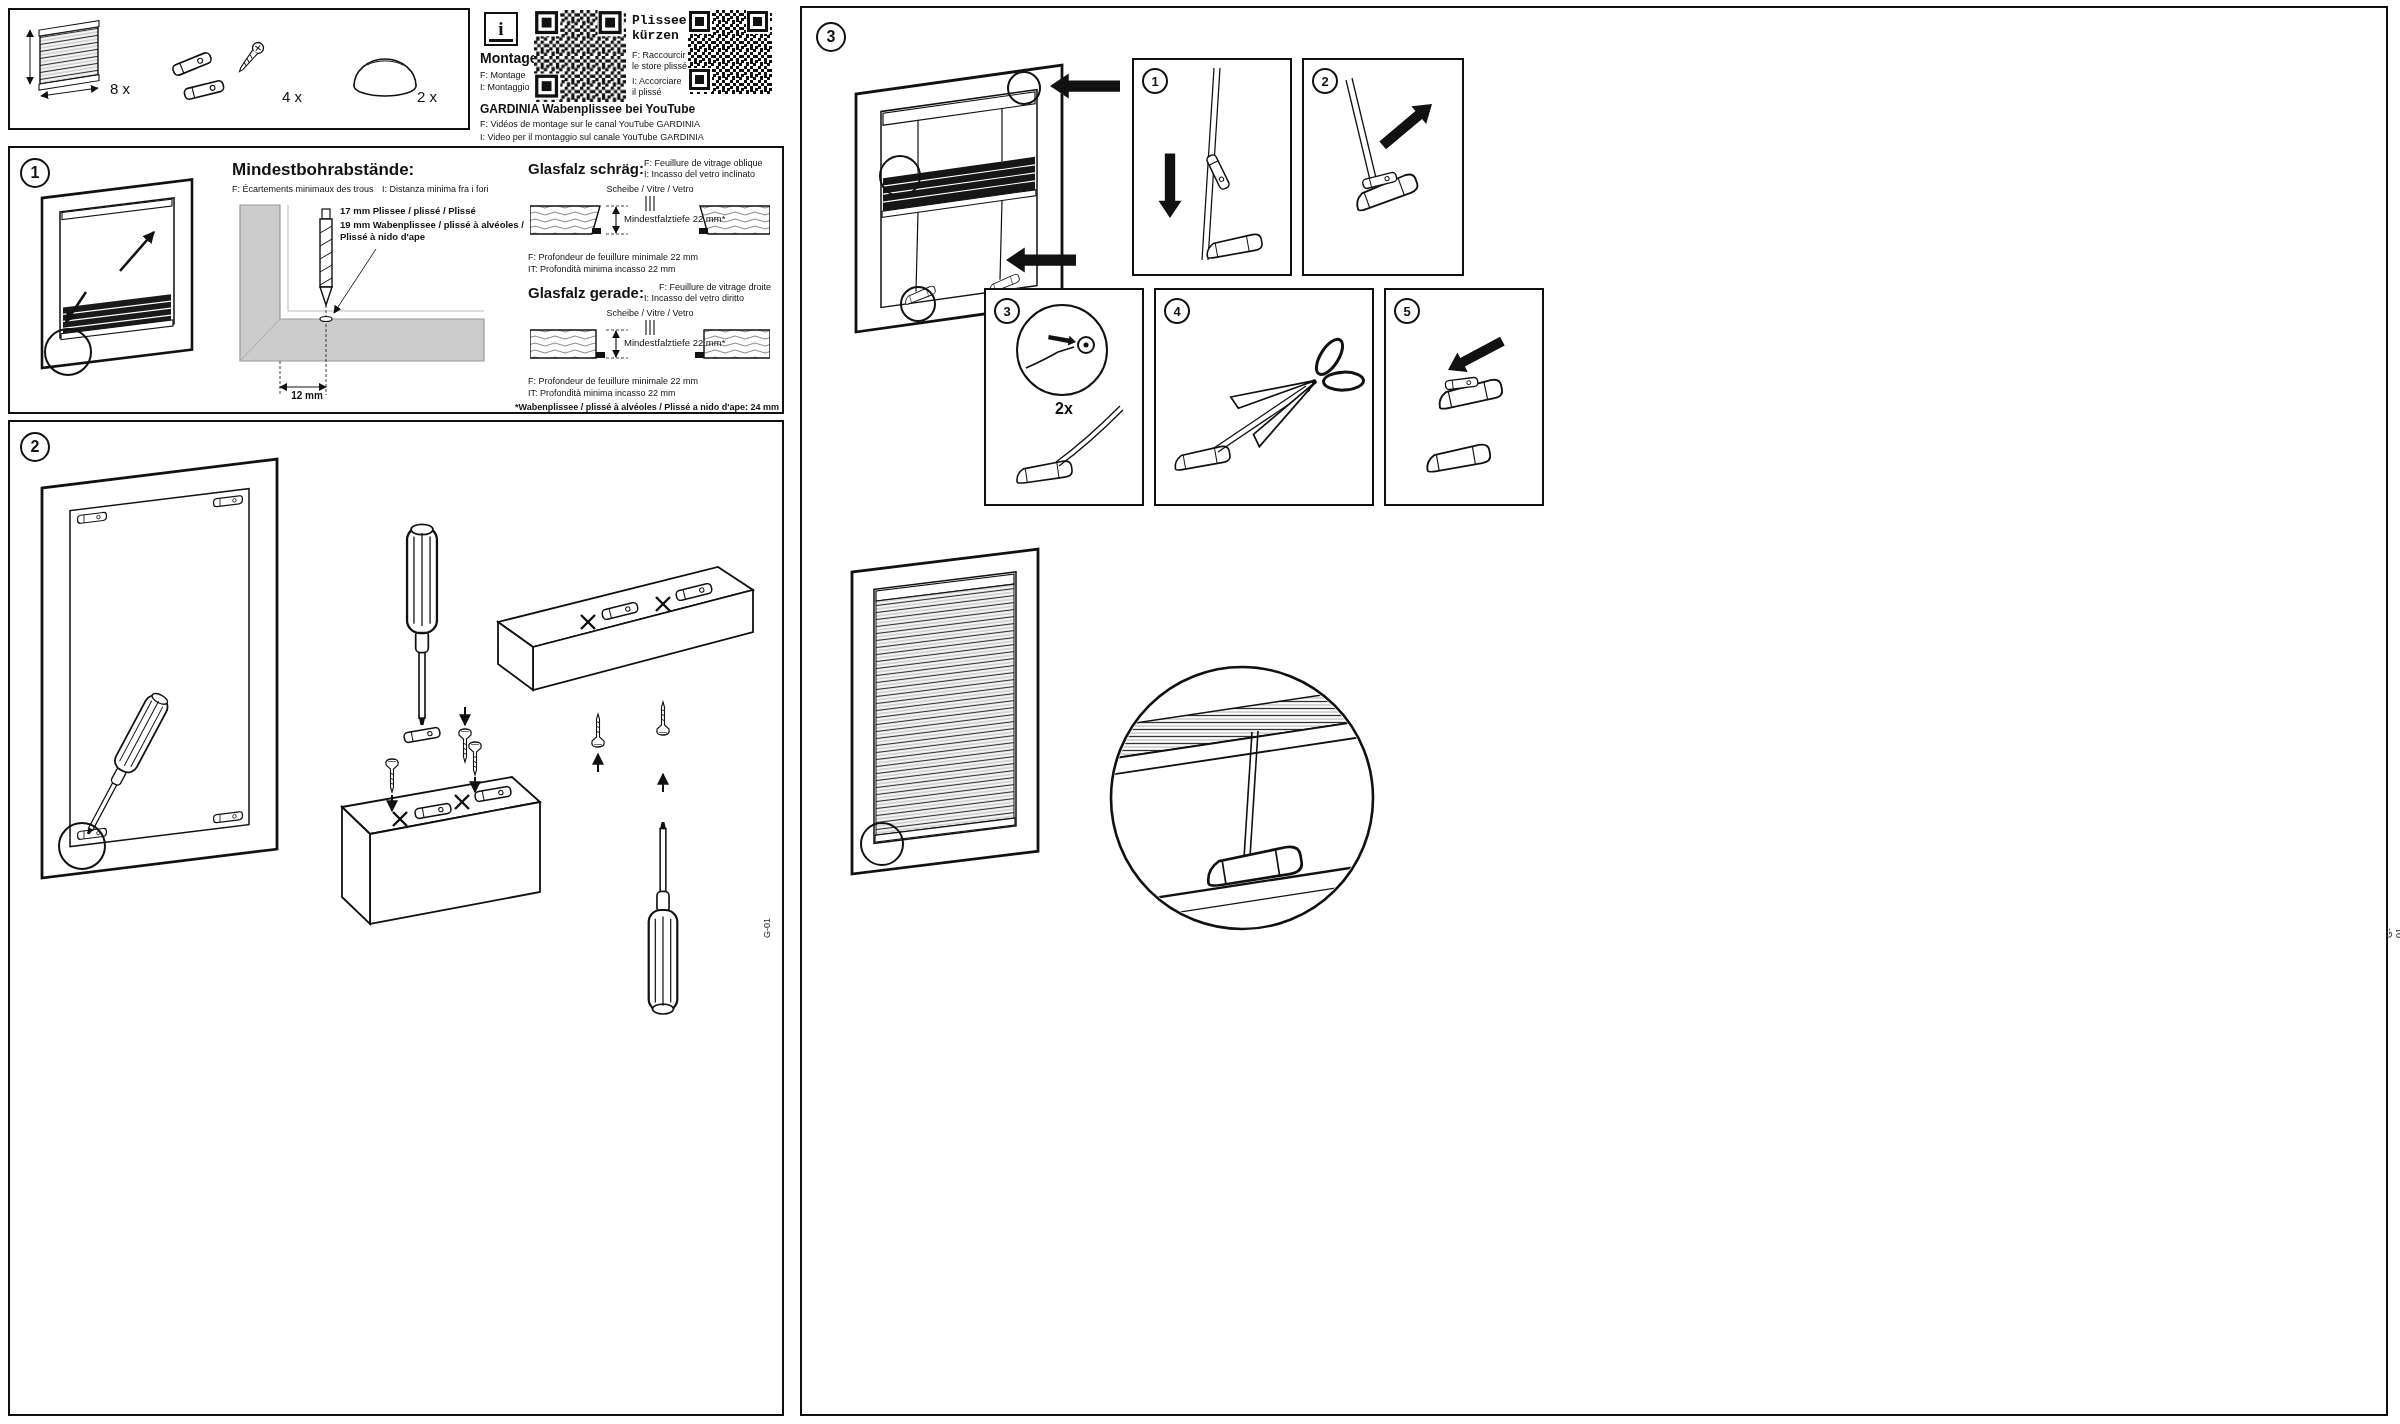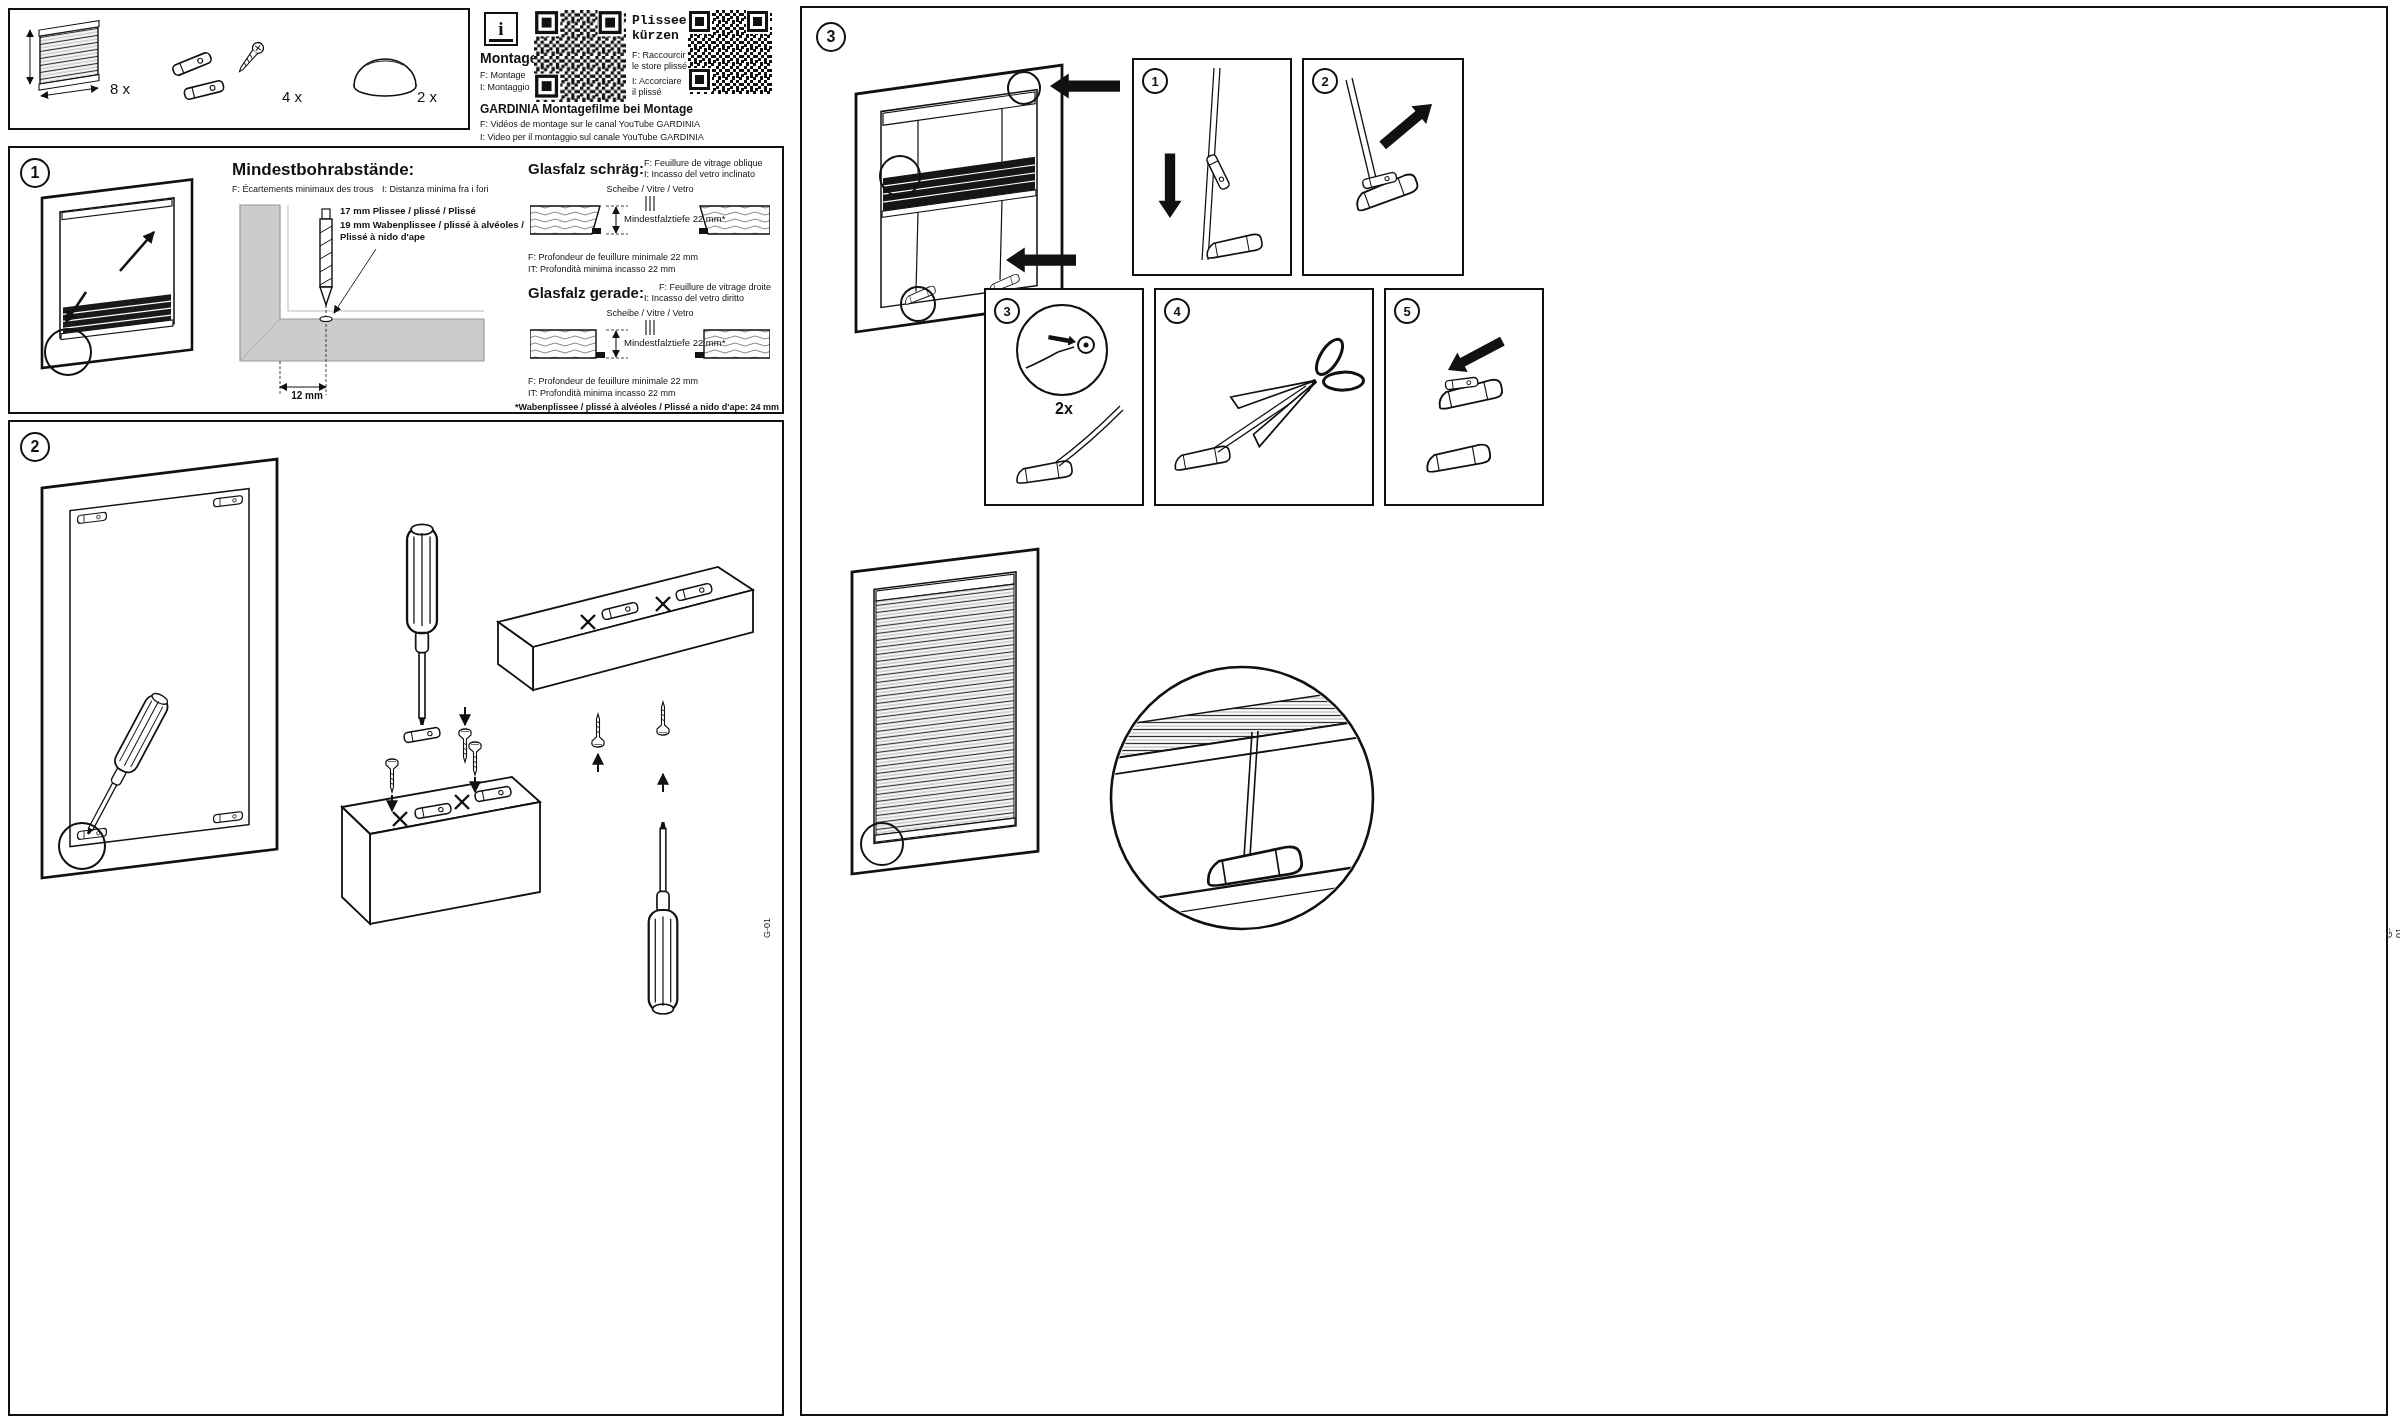--- a/index.html
+++ b/index.html
@@ -168,21 +168,21 @@
     <div class="t f9" style="left:154px;top:68px">I: Accorciare</div>
     <div class="t f9" style="left:154px;top:79px">il plissé</div>
 
     <svg class="qr" style="left:210px;top:2px" width="84" height="84" viewBox="0 0 84 84">
       <rect width="84" height="84" fill="url(#qrNoise)"></rect>
       <use href="#qrFinder"></use>
         <use href="#qrFinder" x="58"></use>
         <use href="#qrFinder" y="58"></use>
     </svg>
 
-    <div class="t b f12" style="left:2px;top:95px">GARDINIA Montagefilme bei Montage</div>
+    <div class="t b f12" style="left:2px;top:95px">GARDINIA Wabenplissee bei YouTube</div>
     <div class="t f9" style="left:2px;top:111px">F: Vidéos de montage sur le canal YouTube GARDINIA</div>
     <div class="t f9" style="left:2px;top:124px">I: Video per il montaggio sul canale YouTube GARDINIA</div>
   </div>
 
   <div class="box" style="left:8px;top:146px;width:776px;height:268px">
     <div class="cnum" style="left:10px;top:10px">
       <span>1</span>
     </div>
 
     <svg class="abs" style="left:22px;top:28px" width="185" height="218" viewBox="0 0 185 218">

